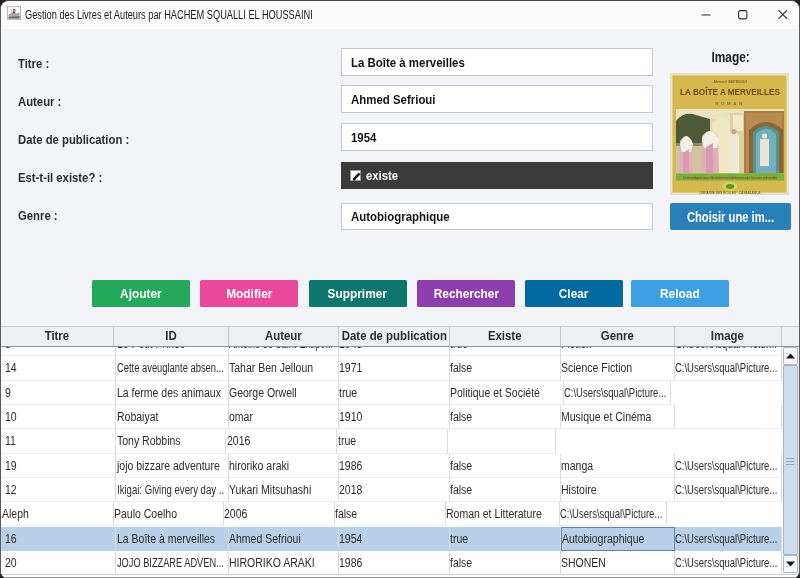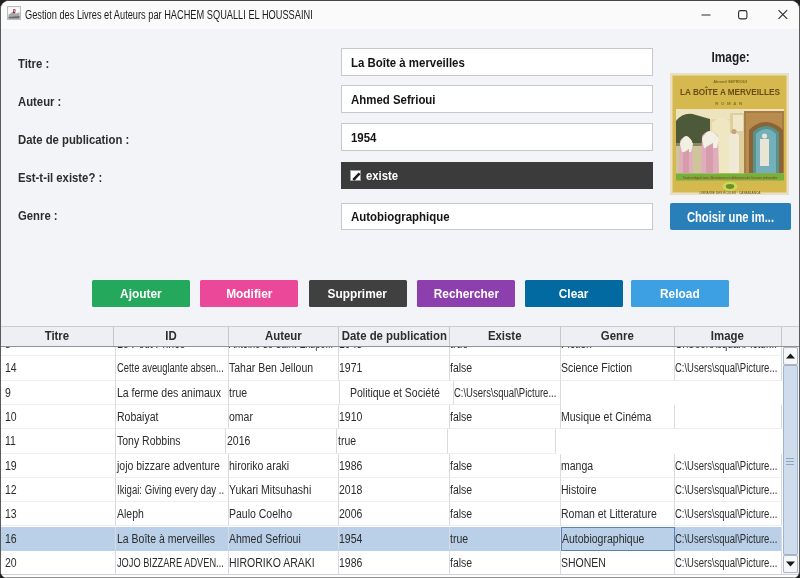--- a/index.html
+++ b/index.html
@@ -155,21 +155,21 @@
   <div class="choisir">
       <span>Choisir une im...</span>
     </div>
 
   <div class="btn" style="left:91px;  background:#24a85b">
       <span>Ajouter</span>
     </div>
   <div class="btn" style="left:199px; background:#ec4899">
       <span>Modifier</span>
     </div>
-  <div class="btn" style="left:307.5px; background:#404040">
+  <div class="btn" style="left:307.5px; background:#0f766e">
       <span>Supprimer</span>
     </div>
   <div class="btn" style="left:416px; background:#8e3fae">
       <span>Rechercher</span>
     </div>
   <div class="btn" style="left:524px; background:#0369a1">
       <span>Clear</span>
     </div>
   <div class="btn" style="left:630px; background:#3da0e2">
       <span>Reload</span>
@@ -201,22 +201,23 @@
         <div class="td" style="width: 112.5px;"><span style="transform: scaleX(0.781022);">Cette aveuglante absen...</span></div>
         <div class="td" style="width: 110px;"><span style="transform: scaleX(0.875);">Tahar Ben Jelloun</span></div>
         <div class="td" style="width: 111px;"><span style="transform: scaleX(0.875);">1971</span></div>
         <div class="td" style="width: 111px;"><span style="transform: scaleX(0.875);">false</span></div>
         <div class="td" style="width: 114px;"><span style="transform: scaleX(0.875);">Science Fiction</span></div>
         <div class="td" style="width: 107.5px;"><span style="transform: scaleX(0.790698);">C:\Users\squal\Picture...</span></div>
       </div>
       <div class="row" style="top: 33.7px;">
         <div class="td" style="width: 115px; padding-left: 3.5px;"><span style="transform: scaleX(0.875);">9</span></div>
         <div class="td" style="width: 112.5px;"><span style="transform: scaleX(0.875);">La ferme des animaux</span></div>
+        <div class="td" style="width: 110px;"><span style="transform: scaleX(0.875);">George Orwell</span></div>
         <div class="td" style="width: 111px;"><span style="transform: scaleX(0.875);">true</span></div>
-        <div class="td" style="width: 114px; text-align: right;"><span style="transform: scaleX(0.875);">Politique et Société</span></div>
+        <div class="td" style="width: 114px;"><span style="transform: scaleX(0.875);">Politique et Société</span></div>
         <div class="td" style="width: 107.5px;"><span style="transform: scaleX(0.790698);">C:\Users\squal\Picture...</span></div>
       </div>
       <div class="row" style="top: 58px;">
         <div class="td" style="width: 115px; padding-left: 3.5px;"><span style="transform: scaleX(0.875);">10</span></div>
         <div class="td" style="width: 112.5px;"><span style="transform: scaleX(0.875);">Robaiyat</span></div>
         <div class="td" style="width: 110px;"><span style="transform: scaleX(0.875);">omar</span></div>
         <div class="td" style="width: 111px;"><span style="transform: scaleX(0.875);">1910</span></div>
         <div class="td" style="width: 111px;"><span style="transform: scaleX(0.875);">false</span></div>
         <div class="td" style="width: 114px;"><span style="transform: scaleX(0.875);">Musique et Cinéma</span></div>
         <div class="td" style="width: 107.5px;"><span style="transform: scaleX(0.875);"></span></div>
@@ -240,21 +241,20 @@
       <div class="row" style="top: 130.9px;">
         <div class="td" style="width: 115px; padding-left: 3.5px;"><span style="transform: scaleX(0.875);">12</span></div>
         <div class="td" style="width: 112.5px;"><span style="transform: scaleX(0.798507);">Ikigai: Giving every day ..</span></div>
         <div class="td" style="width: 110px;"><span style="transform: scaleX(0.875);">Yukari Mitsuhashi</span></div>
         <div class="td" style="width: 111px;"><span style="transform: scaleX(0.875);">2018</span></div>
         <div class="td" style="width: 111px;"><span style="transform: scaleX(0.875);">false</span></div>
         <div class="td" style="width: 114px;"><span style="transform: scaleX(0.875);">Histoire</span></div>
         <div class="td" style="width: 107.5px;"><span style="transform: scaleX(0.790698);">C:\Users\squal\Picture...</span></div>
       </div>
       <div class="row" style="top: 155.2px;">
-        <div class="td" style="width: 115px; padding-left: 3.5px;"><span style="transform: scaleX(0.875);">13</span></div>
         <div class="td" style="width: 112.5px;"><span style="transform: scaleX(0.875);">Aleph</span></div>
         <div class="td" style="width: 110px;"><span style="transform: scaleX(0.875);">Paulo Coelho</span></div>
         <div class="td" style="width: 111px;"><span style="transform: scaleX(0.875);">2006</span></div>
         <div class="td" style="width: 111px;"><span style="transform: scaleX(0.875);">false</span></div>
         <div class="td" style="width: 114px;"><span style="transform: scaleX(0.875);">Roman et Litterature</span></div>
         <div class="td" style="width: 107.5px;"><span style="transform: scaleX(0.790698);">C:\Users\squal\Picture...</span></div>
       </div>
       <div class="row sel" style="top: 179.5px;">
         <div class="td" style="width: 115px; padding-left: 3.5px; border-bottom: 1px solid rgb(185, 208, 232); background: rgb(185, 208, 232);"><span style="transform: scaleX(0.875);">16</span></div>
         <div class="td" style="width: 112.5px; border-bottom: 1px solid rgb(185, 208, 232); background: rgb(185, 208, 232);"><span style="transform: scaleX(0.875);">La Boîte à merveilles</span></div>

